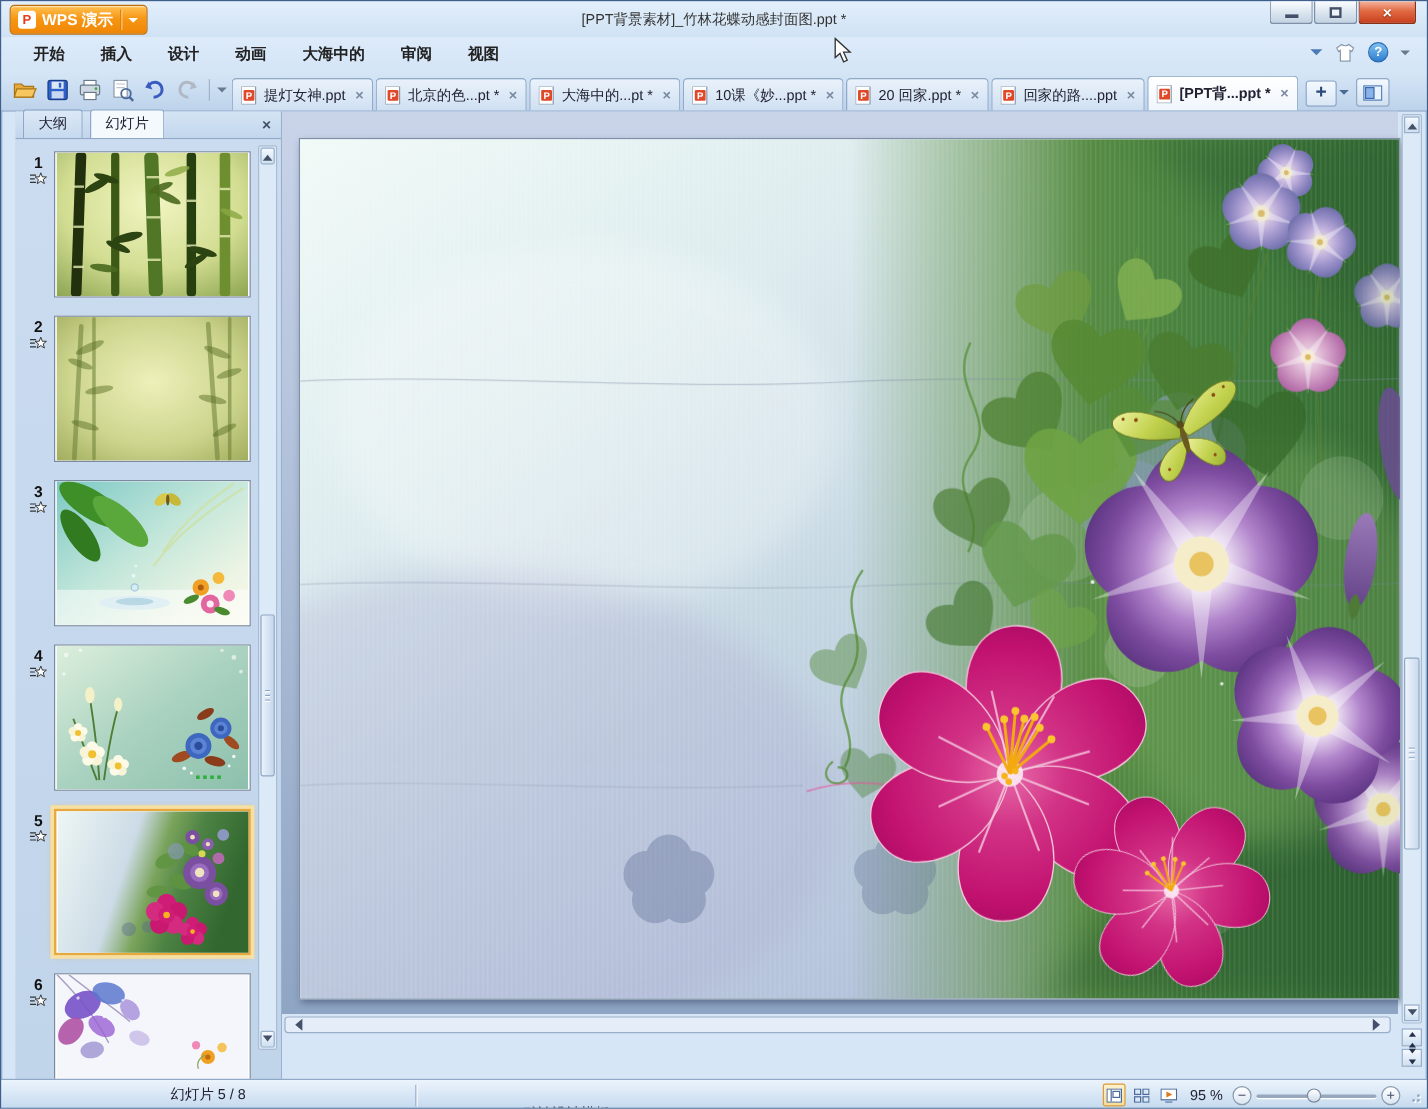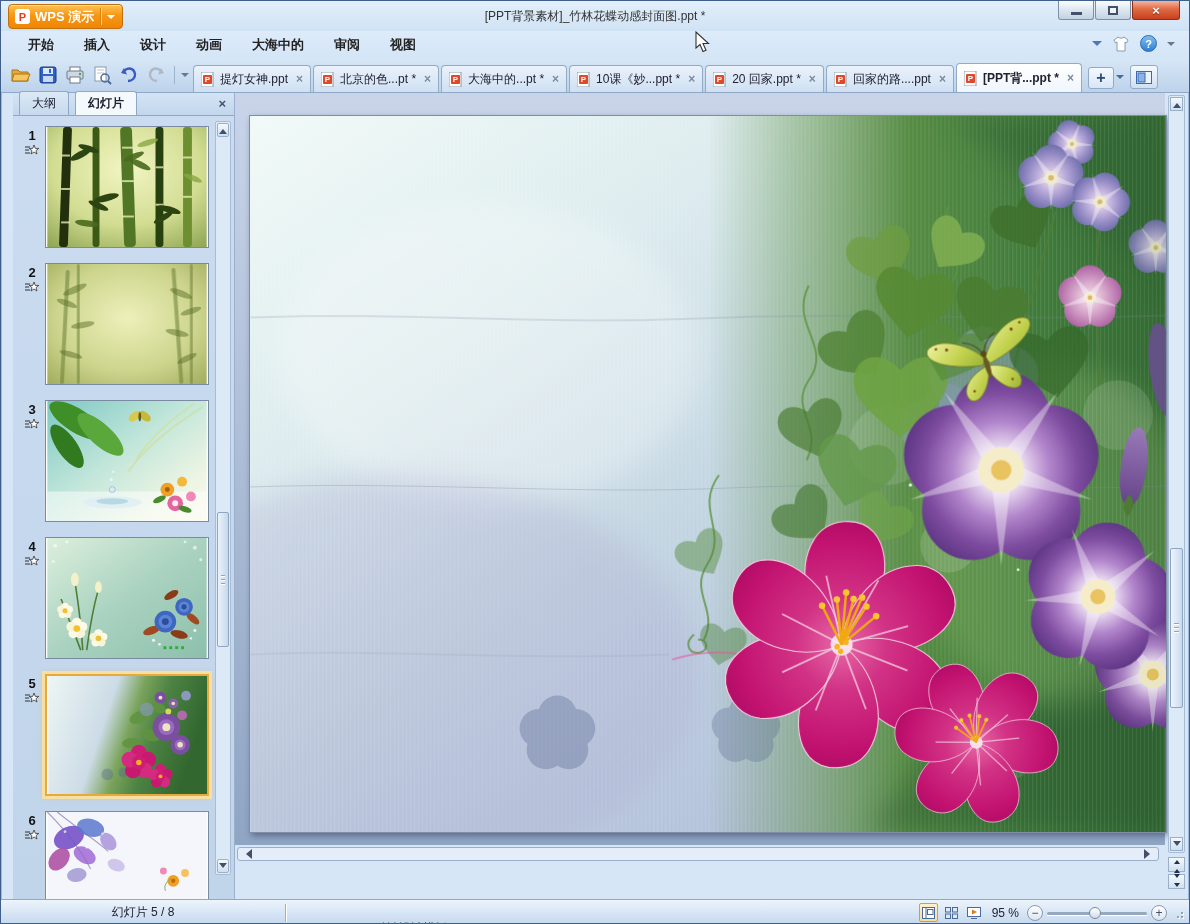--- a/index.html
+++ b/index.html
@@ -67,21 +67,21 @@
   .layout-btn{ width:28px;height:24px;margin:0 6px 3px 4px;border:1px solid #92aac8;border-radius:3px;
     background:linear-gradient(#f4f9ff,#d0e0f0); display:flex;align-items:center;justify-content:center;}
 
   
   .main{ display:flex; height:806px;padding-left:12px; }
   .sidebar{ width:222px; background:#c6d8ee; border-right:1px solid #9ab0cc; position:relative; }
   .side-tabs{ height:23px; display:flex; align-items:flex-end; background:linear-gradient(#d4e4f4,#c2d6ec);
     border-bottom:1px solid #8fa8c8; font-size:12px; color:#223; position:relative;}
   .side-tab{ padding:3px 12px; border:1px solid #8fa8c8; border-bottom:none;
     border-radius:3px 3px 0 0; margin-left:6px; background:linear-gradient(#dce9f6,#c6d9ee); }
-  .side-tab.active{ background:#f4f9fe; font-weight:bold; }
+  .side-tab.active{ background:#f4f9fe; font-weight:normal; }
   .side-close{ position:absolute; right:8px; top:3px; color:#44506a; font-size:13px; font-weight:bold; }
   .thumb-list{ position:relative; height:783px; overflow:hidden;
     background:linear-gradient(#cbdcf0,#c0d4ea); padding:10px 0 0 6px; }
   .thumb-row{ display:flex; margin-bottom:15px; }
   .thumb-meta{ width:26px; padding-top:2px; text-align:center; }
   .thumb-num{ font-size:13px; font-weight:bold; color:#111; }
   .thumb-frame{ width:164px; height:122px; border:1px solid #7a8aa0; background:#fff; overflow:hidden; }
   .thumb-row.selected .thumb-frame{ border:2px solid #e7a83c;
     box-shadow:0 0 0 3px #f6dfa2, 0 0 6px #e8b050; }
   .thumb-art{ display:block; width:162px; height:120px; }
@@ -121,21 +121,21 @@
     align-items:center; justify-content:center; background:linear-gradient(#f4f9ff,#cfe0f0);
     border:1px solid #9ab0ca; }
   .dbl .t{ width:0;height:0;border:3px solid transparent; }
   .dbl.prev .t{ border-bottom:4px solid #24304a; margin:1px 0;}
   .dbl.next .t{ border-top:4px solid #24304a; margin:1px 0;}
 
   
   .statusbar{ position:relative; height:26px; border-top:1px solid #8fa8c6;
     background:linear-gradient(#ecf4fc,#c3d8ee); display:flex; align-items:center;
     font-size:12px; color:#223; }
-  .sb-sec1{ width:284px; text-align:center; }
+  .sb-sec1{ width:345px; text-align:center; }
   .sb-sec2{ width:250px; text-align:center;margin-top:32px; }
   .sb-div{ width:1px; height:18px; background:#9ab0ca; box-shadow:1px 0 0 #fff; }
   .sb-right{ margin-left:auto; display:flex; align-items:center; gap:4px; padding-right:6px;}
   .view-btn{ width:19px;height:19px; display:flex;align-items:center;justify-content:center;
     border:1px solid transparent; border-radius:2px;}
   .view-btn.sel{ border-color:#e09a30; background:linear-gradient(#fdf2cf,#f7dd9b); }
   .zoom-val{ margin:0 4px; white-space:nowrap;text-align:right; }
   .zbtn{ width:16px;height:16px;border-radius:50%;border:1px solid #8a9ab0;
     background:linear-gradient(#ffffff,#dbe6f2); display:flex;align-items:center;justify-content:center;
     font-size:12px; color:#44506a; line-height:10px;}

